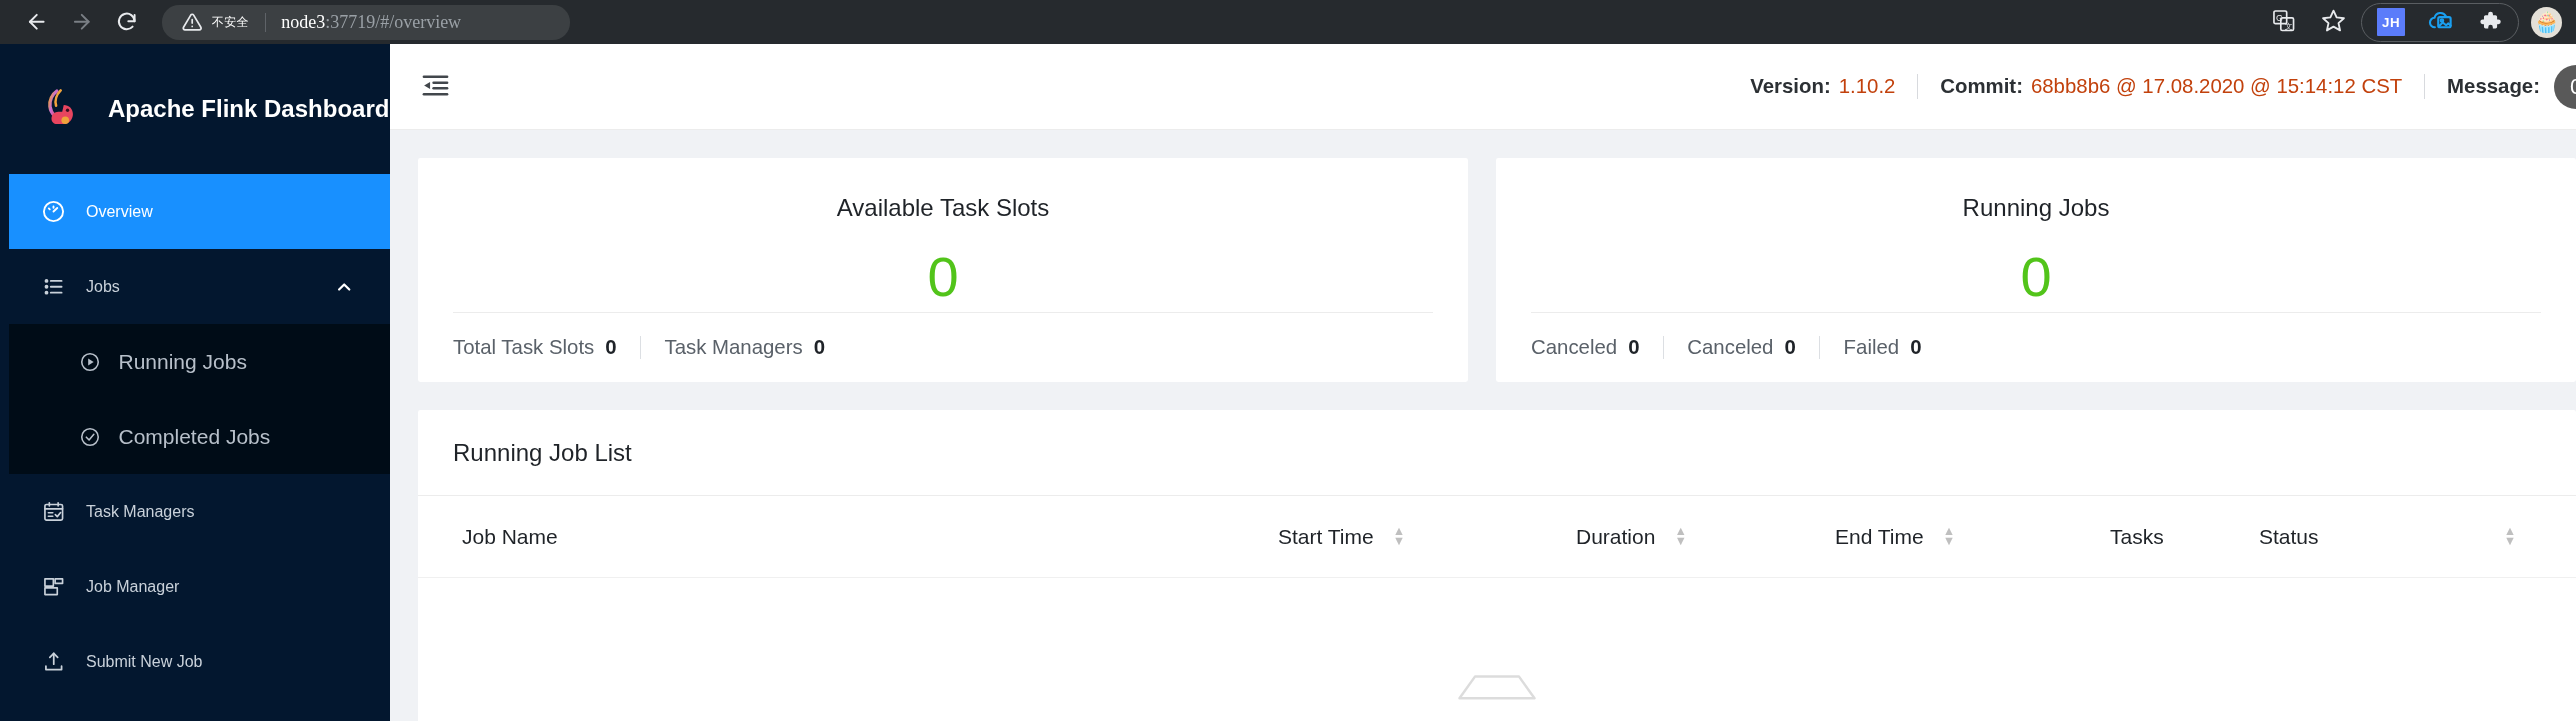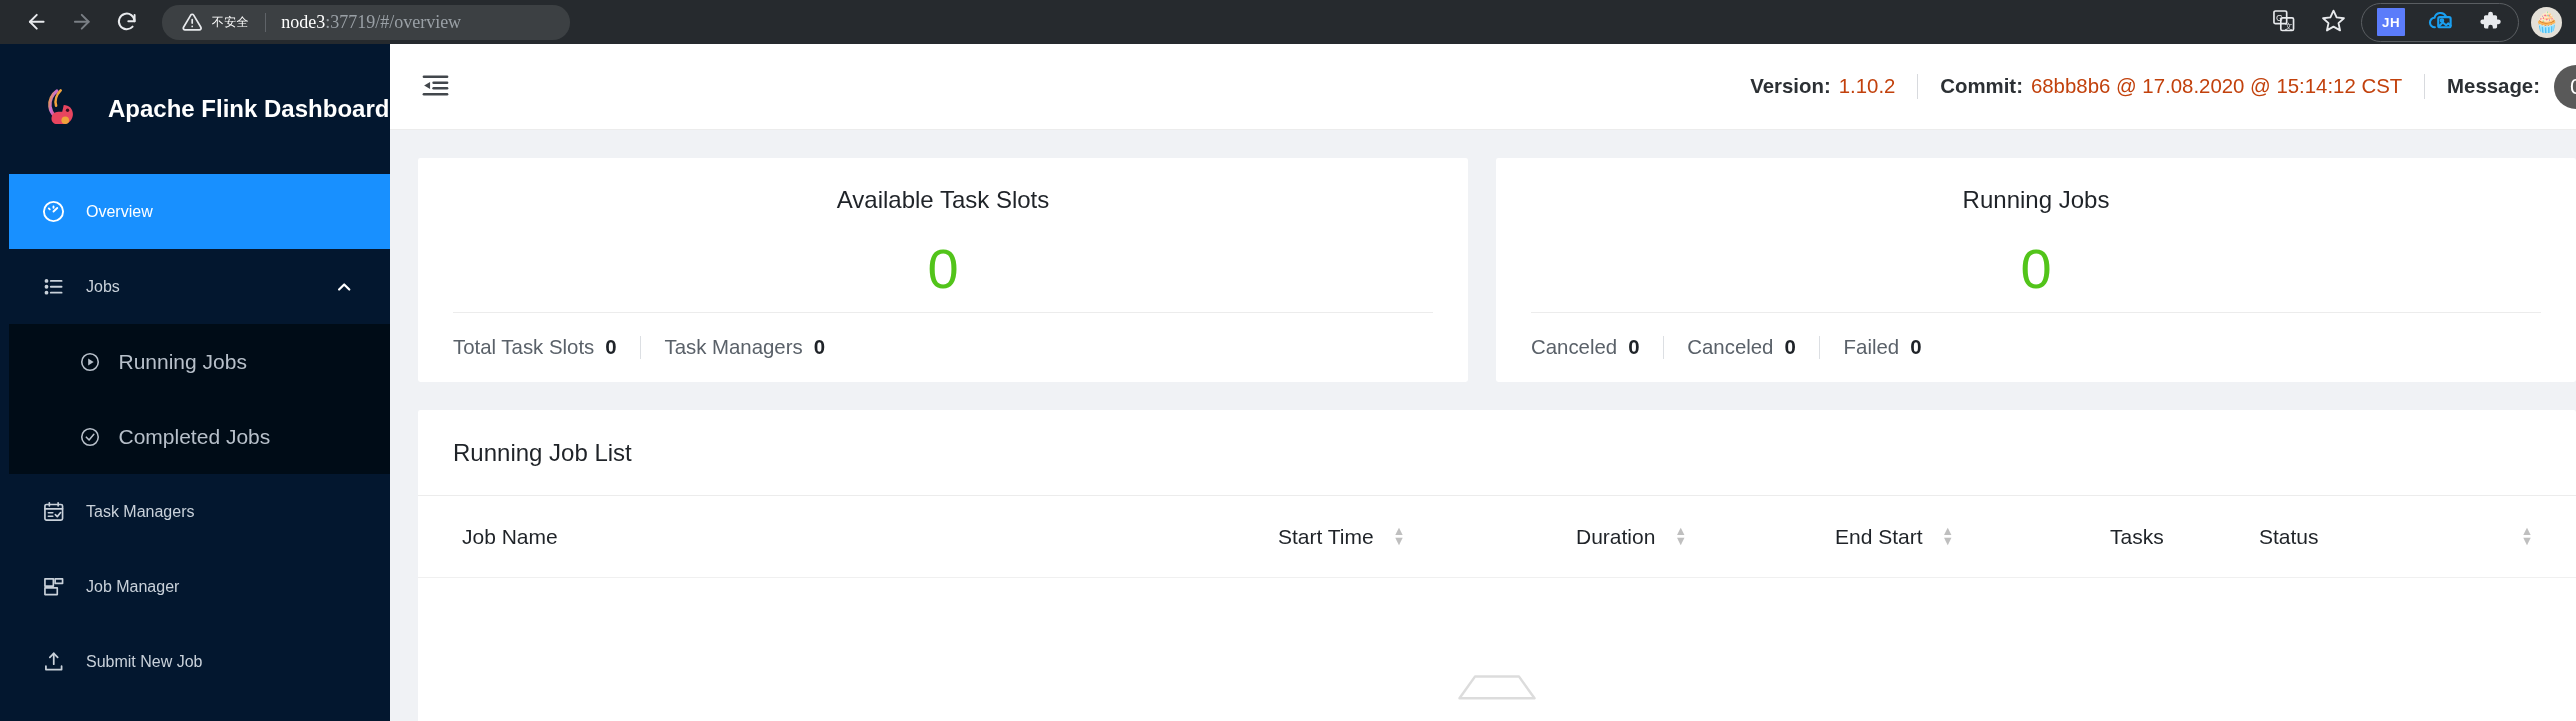--- a/index.html
+++ b/index.html
@@ -154,21 +154,21 @@
   }
 
   #content {
     flex: 1; background: #f0f2f5;
     padding: 28px 0 0 28px;
     overflow: hidden;
   }
   #cards-row { display: flex; gap: 28px; }
   .stat-card {
     background: #ffffff; border-radius: 2.4px;
-    padding: 28px 35px 0 35px;
+    padding: 36px 35px 0 35px;
     height: 224px;
     display: flex; flex-direction: column;
   }
   #card-slots { width: 1050px; flex: none; }
   #card-jobs { flex: 1; min-width: 0; }
   .stat-title { font-size: 24px; color: #1f2328; }
   .stat-value { font-size: 56px; line-height: 1; margin-top: 27px; color: #52c41a; }
   .stat-divider { border-top: 0.8px solid #ececec; margin-top: auto; }
   .stat-footer {
     height: 69px; display: flex; align-items: center;
@@ -185,21 +185,21 @@
   #list-header {
     height: 86px; flex: none;
     display: flex; align-items: center;
     padding-left: 35px;
     border-bottom: 0.8px solid #ececec;
     font-size: 24px; color: #1f2328;
   }
   #table-head {
     height: 82px; flex: none;
     display: flex; align-items: center;
-    padding: 0 35px 0 44px;
+    padding: 0 52px 0 44px;
     font-size: 21px; color: #1f2328;
     border-bottom: 0.8px solid #f0f0f0;
   }
   .th { display: flex; align-items: center; flex: none; }
   .th-sort { display: inline-flex; flex-direction: column; margin-left: 19px; }
   .th-sort span { font-size: 12.6px; line-height: 9.4px; color: #bfbfbf; }
   .col-name { width: 816px; }
   .col-start { width: 298px; }
   .col-dur { width: 259px; }
   .col-end { width: 275px; }
@@ -494,21 +494,21 @@
               </span>
           </div>
           <div class="th col-dur">
             <span>Duration</span>
             <span class="th-sort">
                 <span>▲</span>
                 <span>▼</span>
               </span>
           </div>
           <div class="th col-end">
-            <span>End Start</span>
+            <span>End Time</span>
             <span class="th-sort">
                 <span>▲</span>
                 <span>▼</span>
               </span>
           </div>
           <div class="th col-tasks">
             <span>Tasks</span>
           </div>
           <div class="th col-status">
             <span>Status</span>

